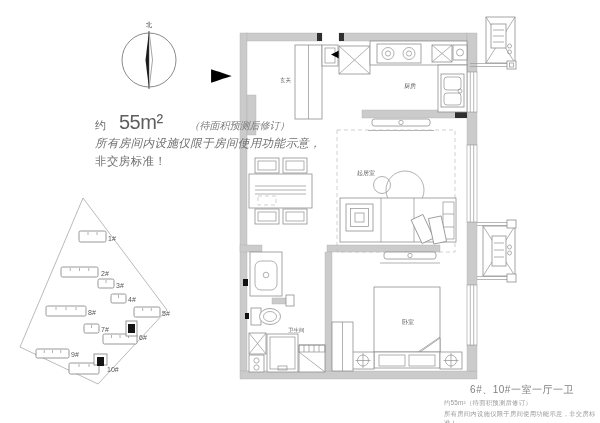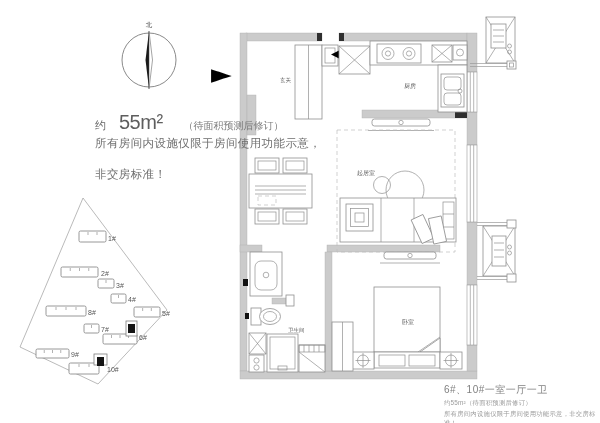--- a/index.html
+++ b/index.html
@@ -29,25 +29,25 @@
   .compass-circle{fill:none;stroke:#8a8a8a;stroke-width:1;}
   .compass-label{font-size:6.5px;fill:#444;}
 
   
   .pointer{position:absolute;left:211px;top:60px;font-size:27px;line-height:1;color:#000;
            font-family:"DejaVu Sans",sans-serif;}
   .info{position:absolute;left:95px;top:111px;color:#686868;}
   .info-l1{display:flex;align-items:baseline;}
   .area-prefix{font-size:11px;}
   .area-value{font-size:20px;letter-spacing:-.5px;margin:0 13px;color:#5e5e5e;}
-  .area-note{font-size:10px;margin-left:8px;color:#7a7a7a;}
-  .info-l2{font-size:11.5px;letter-spacing:.4px;margin-top:2px;color:#6e6e6e;}
-  .info-l3{font-size:11.5px;letter-spacing:.4px;margin-top:16px;color:#6e6e6e;}
+  .area-note{font-size:10px;margin-left:14px;color:#7a7a7a;font-style:italic;}
+  .info-l2{font-size:11.5px;letter-spacing:.4px;margin-top:2px;color:#6e6e6e;font-style:italic;}
+  .info-l3{font-size:11.5px;letter-spacing:.4px;margin-top:3px;color:#6e6e6e;}
   .caption{position:absolute;left:444px;top:383px;color:#8e8e8e;}
-  .caption-title{font-size:10px;letter-spacing:.5px;color:#808080;}
+  .caption-title{font-size:10px;letter-spacing:.5px;color:#808080;text-align:center;}
   .caption-sub{font-size:6.4px;margin-top:2px;letter-spacing:.2px;color:#9b9b9b;}
 </style>
 </head>
 <body>
 
 <div class="canvas">
 
   <svg class="plan-svg" width="600" height="423" viewBox="0 0 600 423">
     <defs>
       <pattern id="slatA" width="13.5" height="6.5" patternUnits="userSpaceOnUse">

